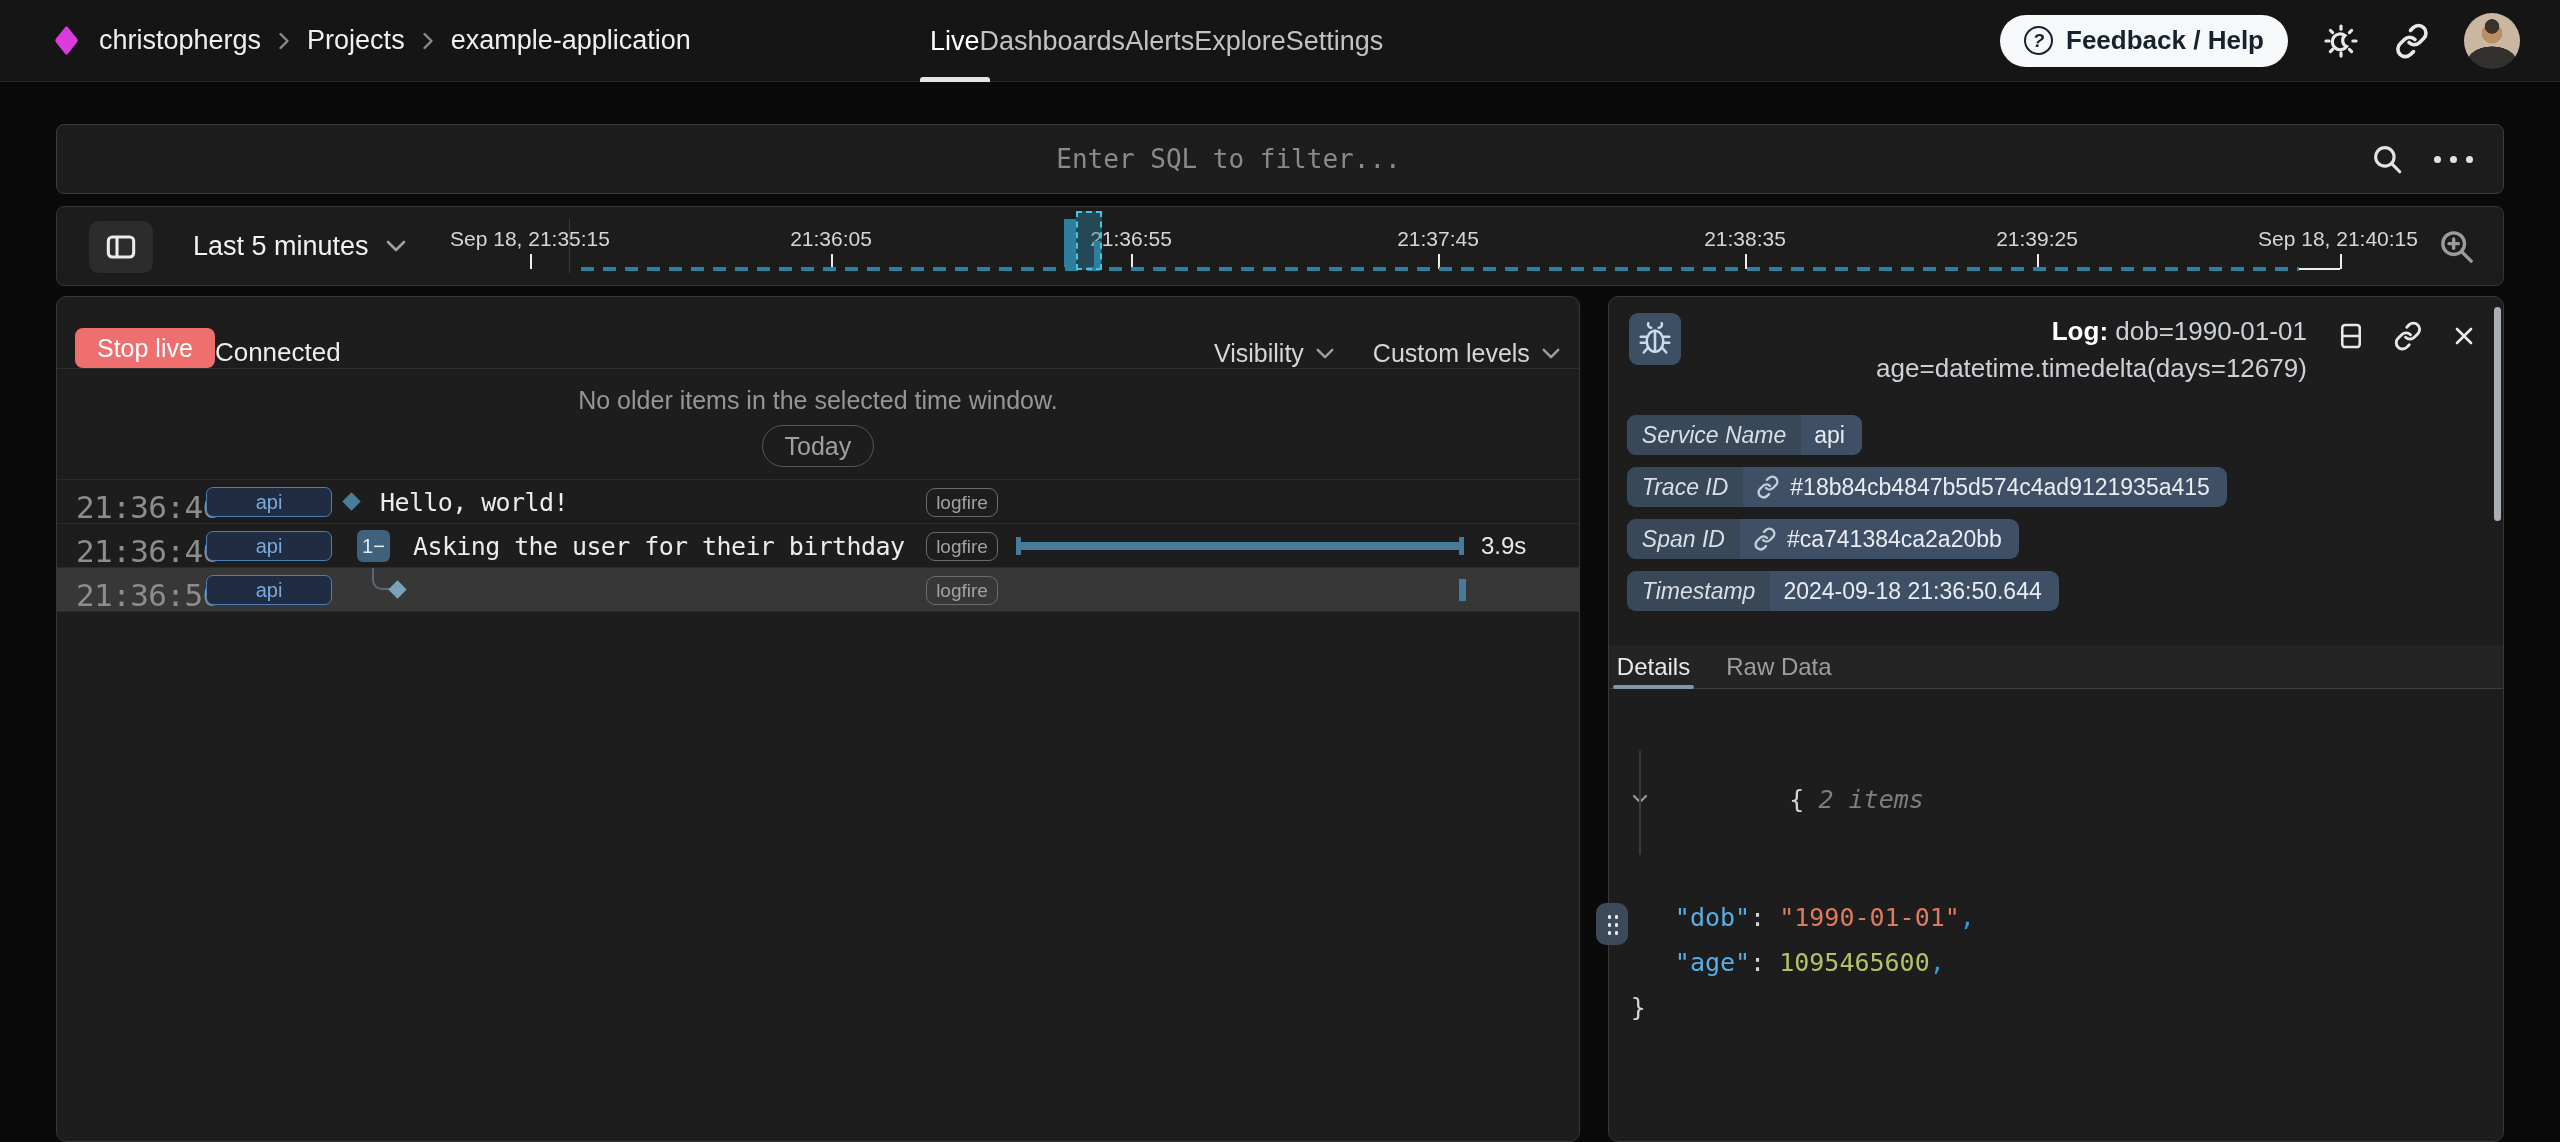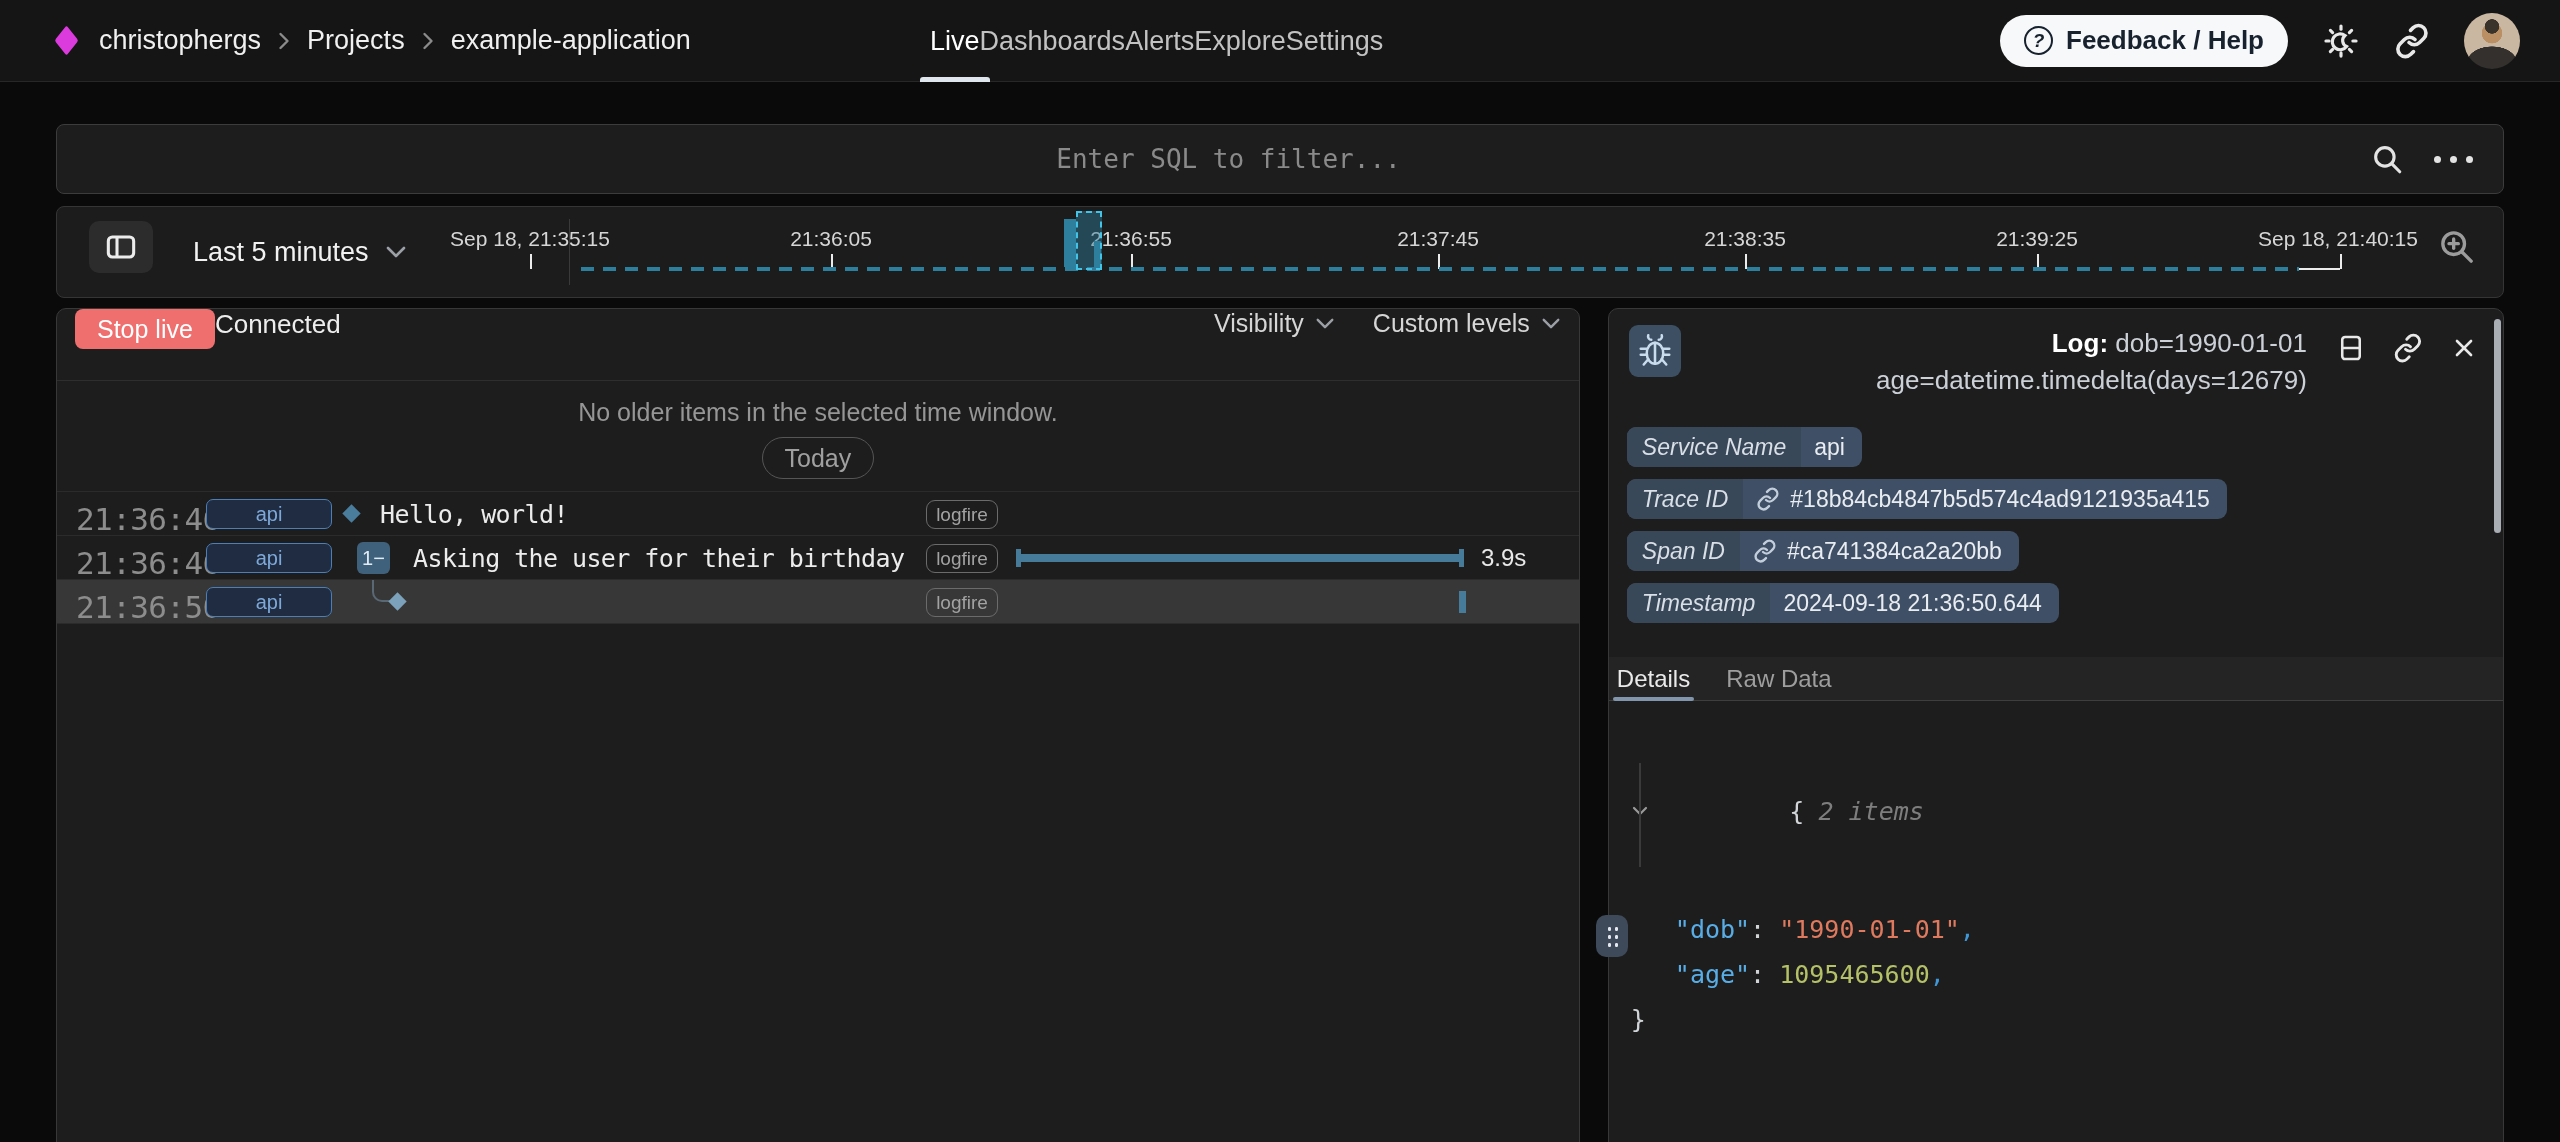--- a/index.html
+++ b/index.html
@@ -38,21 +38,21 @@
   .filter-bar { margin:42px 56px 0; height:70px; background:#1d1d1d; border:1px solid #3c3c3c;
             border-radius:8px; display:flex; align-items:center; padding:0 30px; }
   .filter-bar input { flex:1; background:transparent; border:none; outline:none; color:#fca5a5;
             font:26px "DejaVu Sans Mono",monospace;text-align:center; }
   .filter-bar input::placeholder { color:#8a8a8a; }
   .sql-search { color:#e3e3e3; margin-right:30px; cursor:pointer; }
   .ellipsis { display:flex; gap:9px; cursor:pointer; }
   .ellipsis i { width:7px; height:7px; border-radius:50%; background:#e3e3e3; }
 
   
-  .timeline-bar { margin:12px 56px 0; height:92px; background:#1c1c1c; border:1px solid #353535;
+  .timeline-bar { margin:12px 56px 0; height:80px; background:#1c1c1c; border:1px solid #353535;
             border-radius:8px; position:relative; }
   .panel-toggle { position:absolute; left:32px; top:14px; width:64px; height:52px; background:#2c2c2c;
             border:none; border-radius:10px; color:#ececec; display:grid; place-items:center; cursor:pointer; }
   .range-select { position:absolute; left:136px; top:0; height:100%; display:flex; align-items:center;
             gap:16px; font-size:27px; color:#f2f2f2; cursor:pointer; }
   .chev { color:#9aa0a6; }
   .vdiv { position:absolute; left:512px; top:12px; bottom:12px; width:1px; background:#3a3a3a; }
   .tl-label { position:absolute; top:20px; transform:translateX(-50%); font-size:21px; color:#d6d6d6; white-space:nowrap; }
   .tl-tick { position:absolute; top:47px; height:15px; width:2px; background:#ececec; }
   .tl-dash { position:absolute; left:524px; width:1718px; top:60px; height:4px;
@@ -63,21 +63,21 @@
             background:rgba(46,127,158,.45); border:2px dashed #41c4e8; cursor:grab; }
   .zoom-btn { position:absolute; right:26px; top:20px; background:none; border:none; color:#9c9c9c; cursor:pointer; }
 
   
   .split { margin:10px 56px 0; height:846px; display:flex; position:relative; }
   .panel { background:#1d1d1d; border:1px solid #383838; border-radius:10px; overflow:hidden; }
   .live-panel { width:1544px; position:relative; }
   .detail-panel { width:908px; margin-left:28px; position:relative; }
 
   
-  .live-header { height:72px; display:flex; align-items:flex-start; padding:0 18px; border-bottom:1px solid #2e2e2e; }
+  .live-header { height:72px; display:flex; align-items:flex-end; padding:0 18px; border-bottom:1px solid #2e2e2e; }
   .stop-live { height:40px; padding:0 22px; background:#ef6f6f; color:#fff; font-size:25px; border:none;
             border-radius:8px; cursor:pointer; font-family:inherit; }
   .connected { font-size:26px; color:#ededed; }
   .live-header .spacer { flex:1; }
   .dd { display:flex; align-items:center; gap:11px; font-size:25px; color:#d6d6d6; margin-left:38px; cursor:pointer; }
 
   
   .empty-state { text-align:center; padding:16px 0 12px; }
   .empty-msg { font-size:25px; color:#969696; height:30px; line-height:30px; }
   .today-btn { margin-top:10px; height:42px; padding:0 22px; background:transparent; border:1.5px solid #565656;

